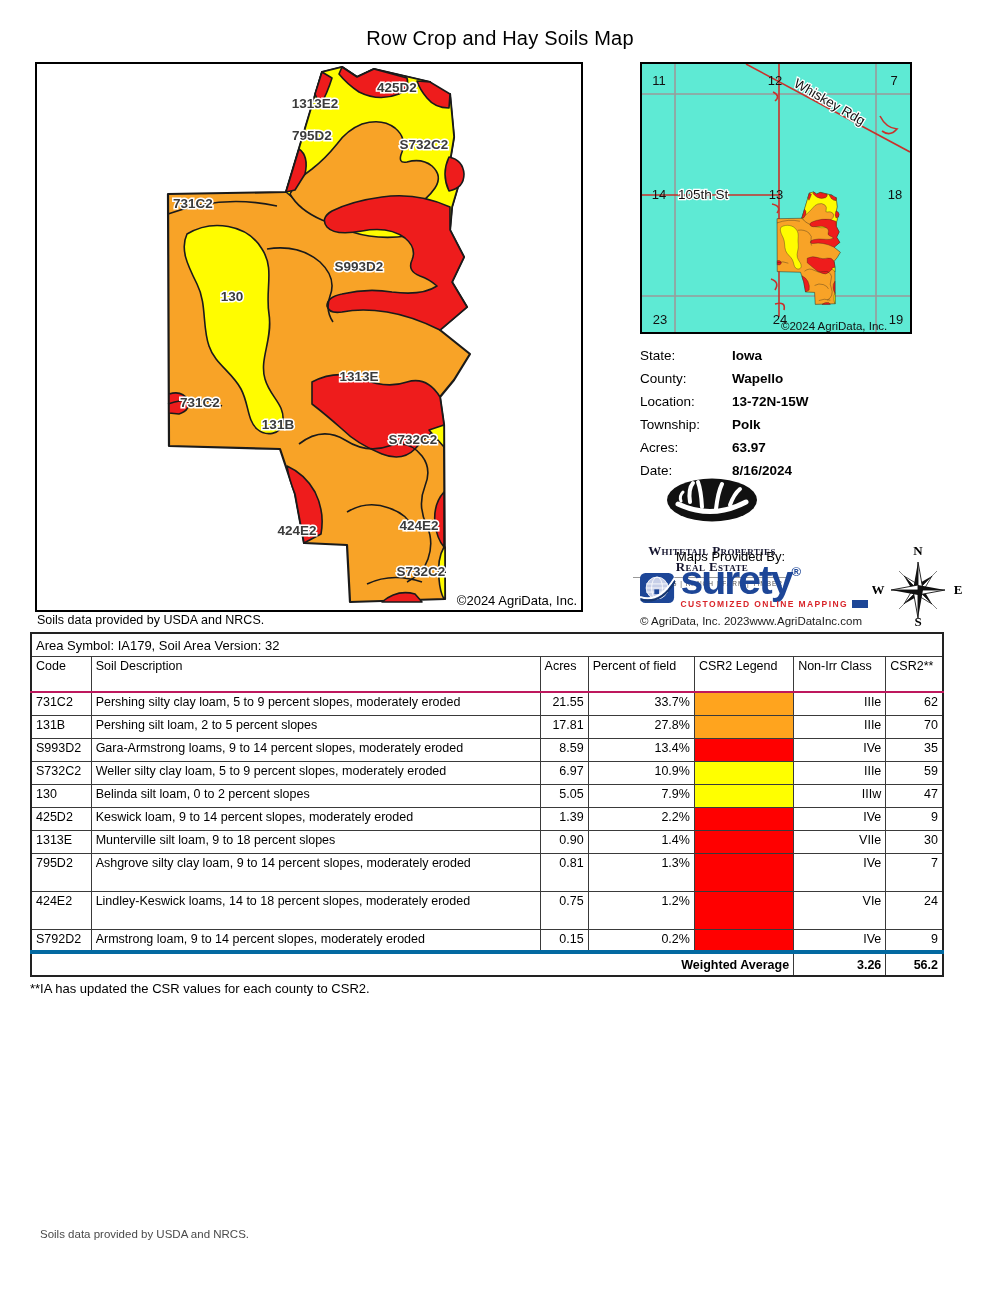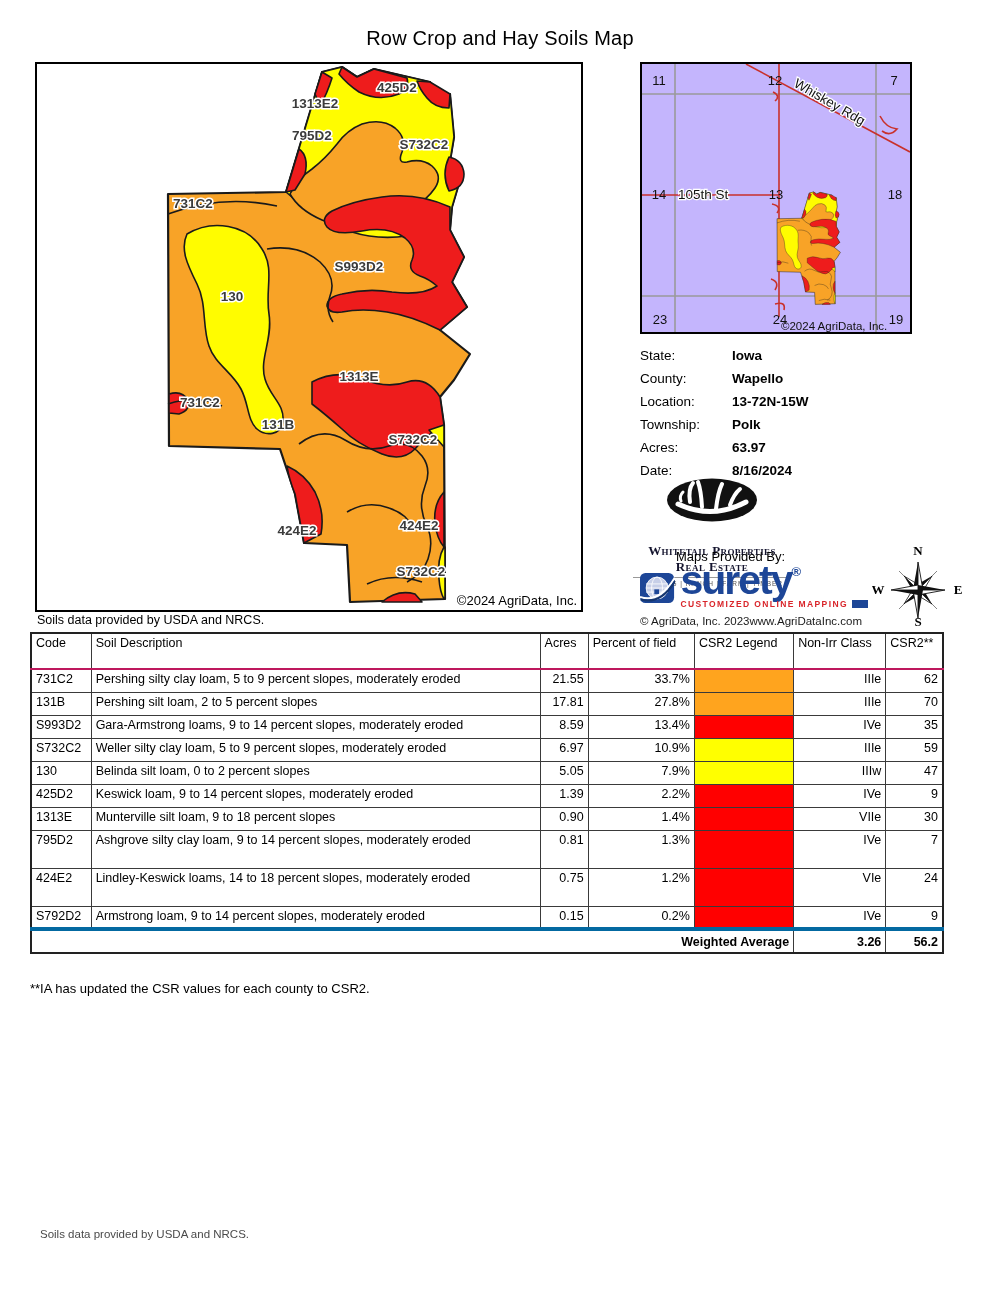--- a/index.html
+++ b/index.html
@@ -10,21 +10,21 @@
 
   
   .map-box{position:absolute;left:35px;top:62px;width:548px;height:550px;
     border:2px solid #000;box-sizing:border-box;background:#fff;}
   .map-box svg{display:block;width:100%;height:100%;}
   .map-attrib{position:absolute;right:4px;bottom:2px;font-size:13px;background:#fff;padding-left:3px;}
   .soils-note-top{position:absolute;left:37px;top:613px;font-size:12.5px;}
 
   
   .locator-box{position:absolute;left:640px;top:62px;width:272px;height:272px;
-    border:2px solid #000;box-sizing:border-box;background:#c4b5fd;}
+    border:2px solid #000;box-sizing:border-box;background:#5eead4;}
   .locator-box svg{display:block;width:100%;height:100%;}
 
   
   text{font-family:"Liberation Sans",sans-serif;}
   .soil-labels text{font-size:13.5px;font-weight:600;fill:#3b3b3b;stroke:#fff;stroke-width:3px;
     paint-order:stroke;text-anchor:middle;}
   .section-nums text{font-size:13px;fill:#111;text-anchor:middle;}
   .road-label{font-size:13.5px;fill:#111;stroke:#fff;stroke-width:2.5px;paint-order:stroke;}
   .loc-attrib{font-size:11.5px;fill:#111;}
 
@@ -283,20 +283,23 @@
     <colgroup>
       <col style="width:60px">
         <col style="width:448px">
         <col style="width:48px">
       <col style="width:106px">
         <col style="width:99px">
         <col style="width:92px">
         <col style="width:57px">
     </colgroup>
     <tbody>
+      <tr class="area-row">
+        <td colspan="7">Area Symbol: IA179, Soil Area Version: 32</td>
+      </tr>
       <tr class="head-row">
         <th>Code</th>
         <th>Soil Description</th>
         <th>Acres</th>
         <th>Percent of field</th>
         <th>CSR2 Legend</th>
         <th>Non-Irr Class</th>
         <th>CSR2**</th>
       </tr>
     </tbody>

